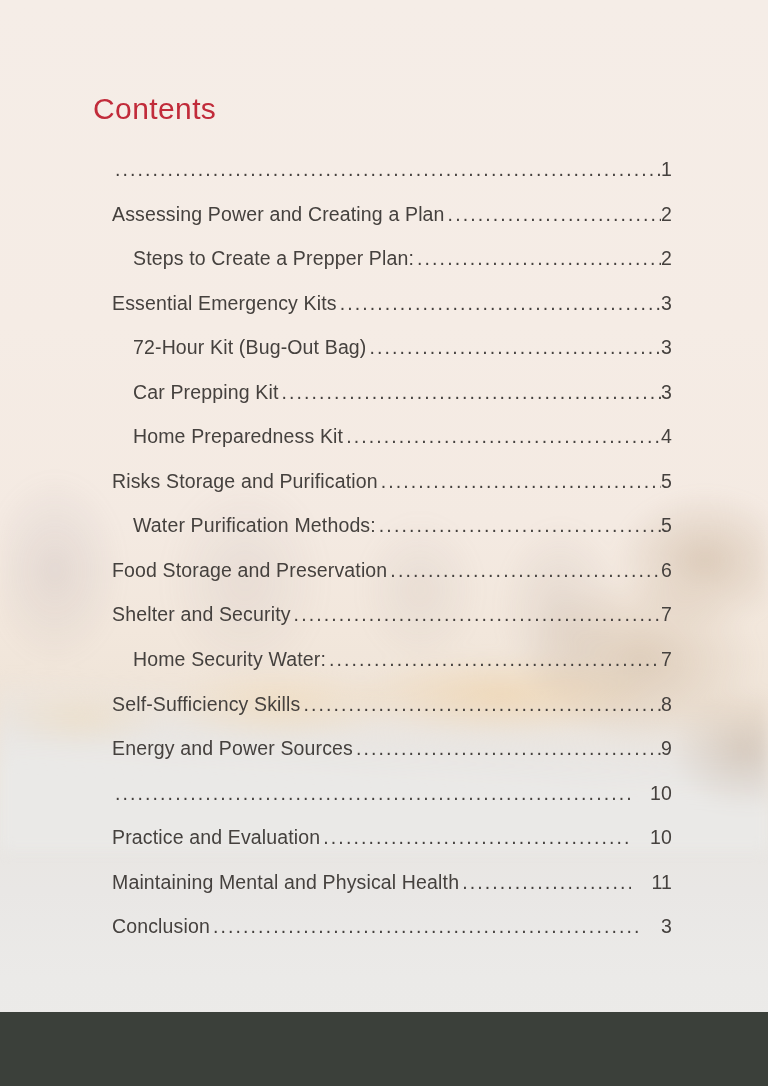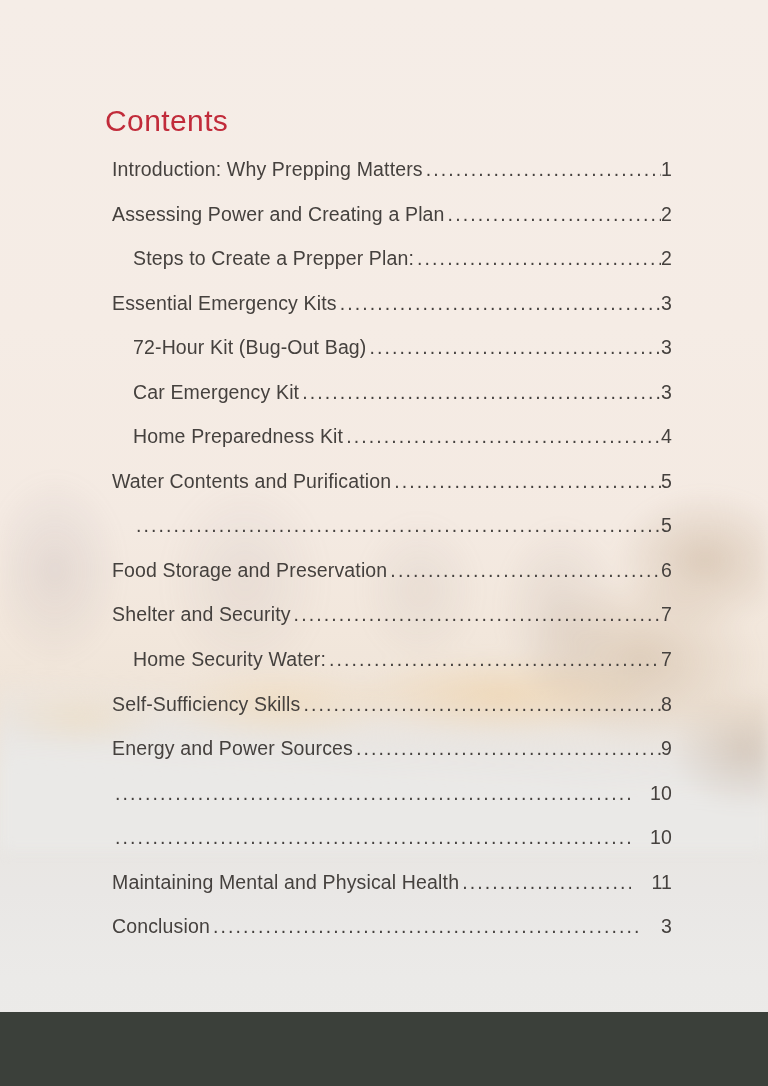--- a/index.html
+++ b/index.html
@@ -28,21 +28,21 @@
       radial-gradient(170px 55px  at 280px 275px, rgba(243,208,150,0.30), transparent 70%),
       radial-gradient(120px 45px  at 80px 290px,  rgba(240,210,160,0.28), transparent 70%),
       radial-gradient(100px 140px at 55px 140px,  rgba(136,122,134,0.14), transparent 70%),
       radial-gradient(120px 150px at 245px 150px, rgba(140,125,130,0.10), transparent 70%),
       radial-gradient(90px 110px  at 420px 160px, rgba(145,130,125,0.10), transparent 70%),
       linear-gradient(183deg, rgba(233,231,229,0) 62%, rgba(232,230,228,0.9) 74%, rgba(234,233,231,1) 82%);
   }
 
   .page-heading {
     position: absolute; left: 93px; top: 92px;
-    margin: 12px;
+    margin: 0;
     font-size: 30px; font-weight: 400;
     letter-spacing: 0.4px;
   }
 
   .toc {
     position: absolute; left: 112px; top: 147px; width: 560px;
   }
   .toc-row {
     display: flex;
     height: 44.56px;
@@ -70,21 +70,20 @@
 </style>
 </head>
 <body>
 
 <div class="bg-photo"></div>
 
 <h1 class="page-heading" style="color: rgb(193, 43, 58);">Contents</h1>
 
 <div class="toc" style="color: rgb(69, 65, 62);">
   <div class="toc-row level-1">
-    <span class="toc-title">Introduction: Why Prepping Matters</span>
     <span class="toc-leader">........................................................................................................................</span>
     <span class="toc-page">1</span>
   </div>
 
   <div class="toc-row level-1">
     <span class="toc-title">Assessing Power and Creating a Plan</span>
     <span class="toc-leader">........................................................................................................................</span>
     <span class="toc-page">2</span>
   </div>
 
@@ -100,38 +99,39 @@
     <span class="toc-page">3</span>
   </div>
 
   <div class="toc-row level-2">
     <span class="toc-title">72-Hour Kit (Bug-Out Bag)</span>
     <span class="toc-leader">........................................................................................................................</span>
     <span class="toc-page">3</span>
   </div>
 
   <div class="toc-row level-2">
-    <span class="toc-title">Car Emergency Kit</span>
+    <span class="toc-title">Car Prepping Kit</span>
     <span class="toc-leader">........................................................................................................................</span>
     <span class="toc-page">3</span>
   </div>
 
   <div class="toc-row level-2">
     <span class="toc-title">Home Preparedness Kit</span>
     <span class="toc-leader">........................................................................................................................</span>
     <span class="toc-page">4</span>
   </div>
 
   <div class="toc-row level-1">
-    <span class="toc-title">Water Contents and Purification</span>
+    <span class="toc-title">Risks Storage and Purification</span>
     <span class="toc-leader">........................................................................................................................</span>
     <span class="toc-page">5</span>
   </div>
 
   <div class="toc-row level-2">
+    <span class="toc-title">Water Purification Methods:</span>
     <span class="toc-leader">........................................................................................................................</span>
     <span class="toc-page">5</span>
   </div>
 
   <div class="toc-row level-1">
     <span class="toc-title">Food Storage and Preservation</span>
     <span class="toc-leader">........................................................................................................................</span>
     <span class="toc-page">6</span>
   </div>
 
@@ -158,20 +158,21 @@
     <span class="toc-leader">........................................................................................................................</span>
     <span class="toc-page">9</span>
   </div>
 
   <div class="toc-row level-1">
     <span class="toc-leader">........................................................................................................................</span>
     <span class="toc-page two-digit">10</span>
   </div>
 
   <div class="toc-row level-1">
+    <span class="toc-title">Practice and Evaluation</span>
     <span class="toc-leader">........................................................................................................................</span>
     <span class="toc-page two-digit">10</span>
   </div>
 
   <div class="toc-row level-1">
     <span class="toc-title">Maintaining Mental and Physical Health</span>
     <span class="toc-leader">........................................................................................................................</span>
     <span class="toc-page two-digit">11</span>
   </div>
 

